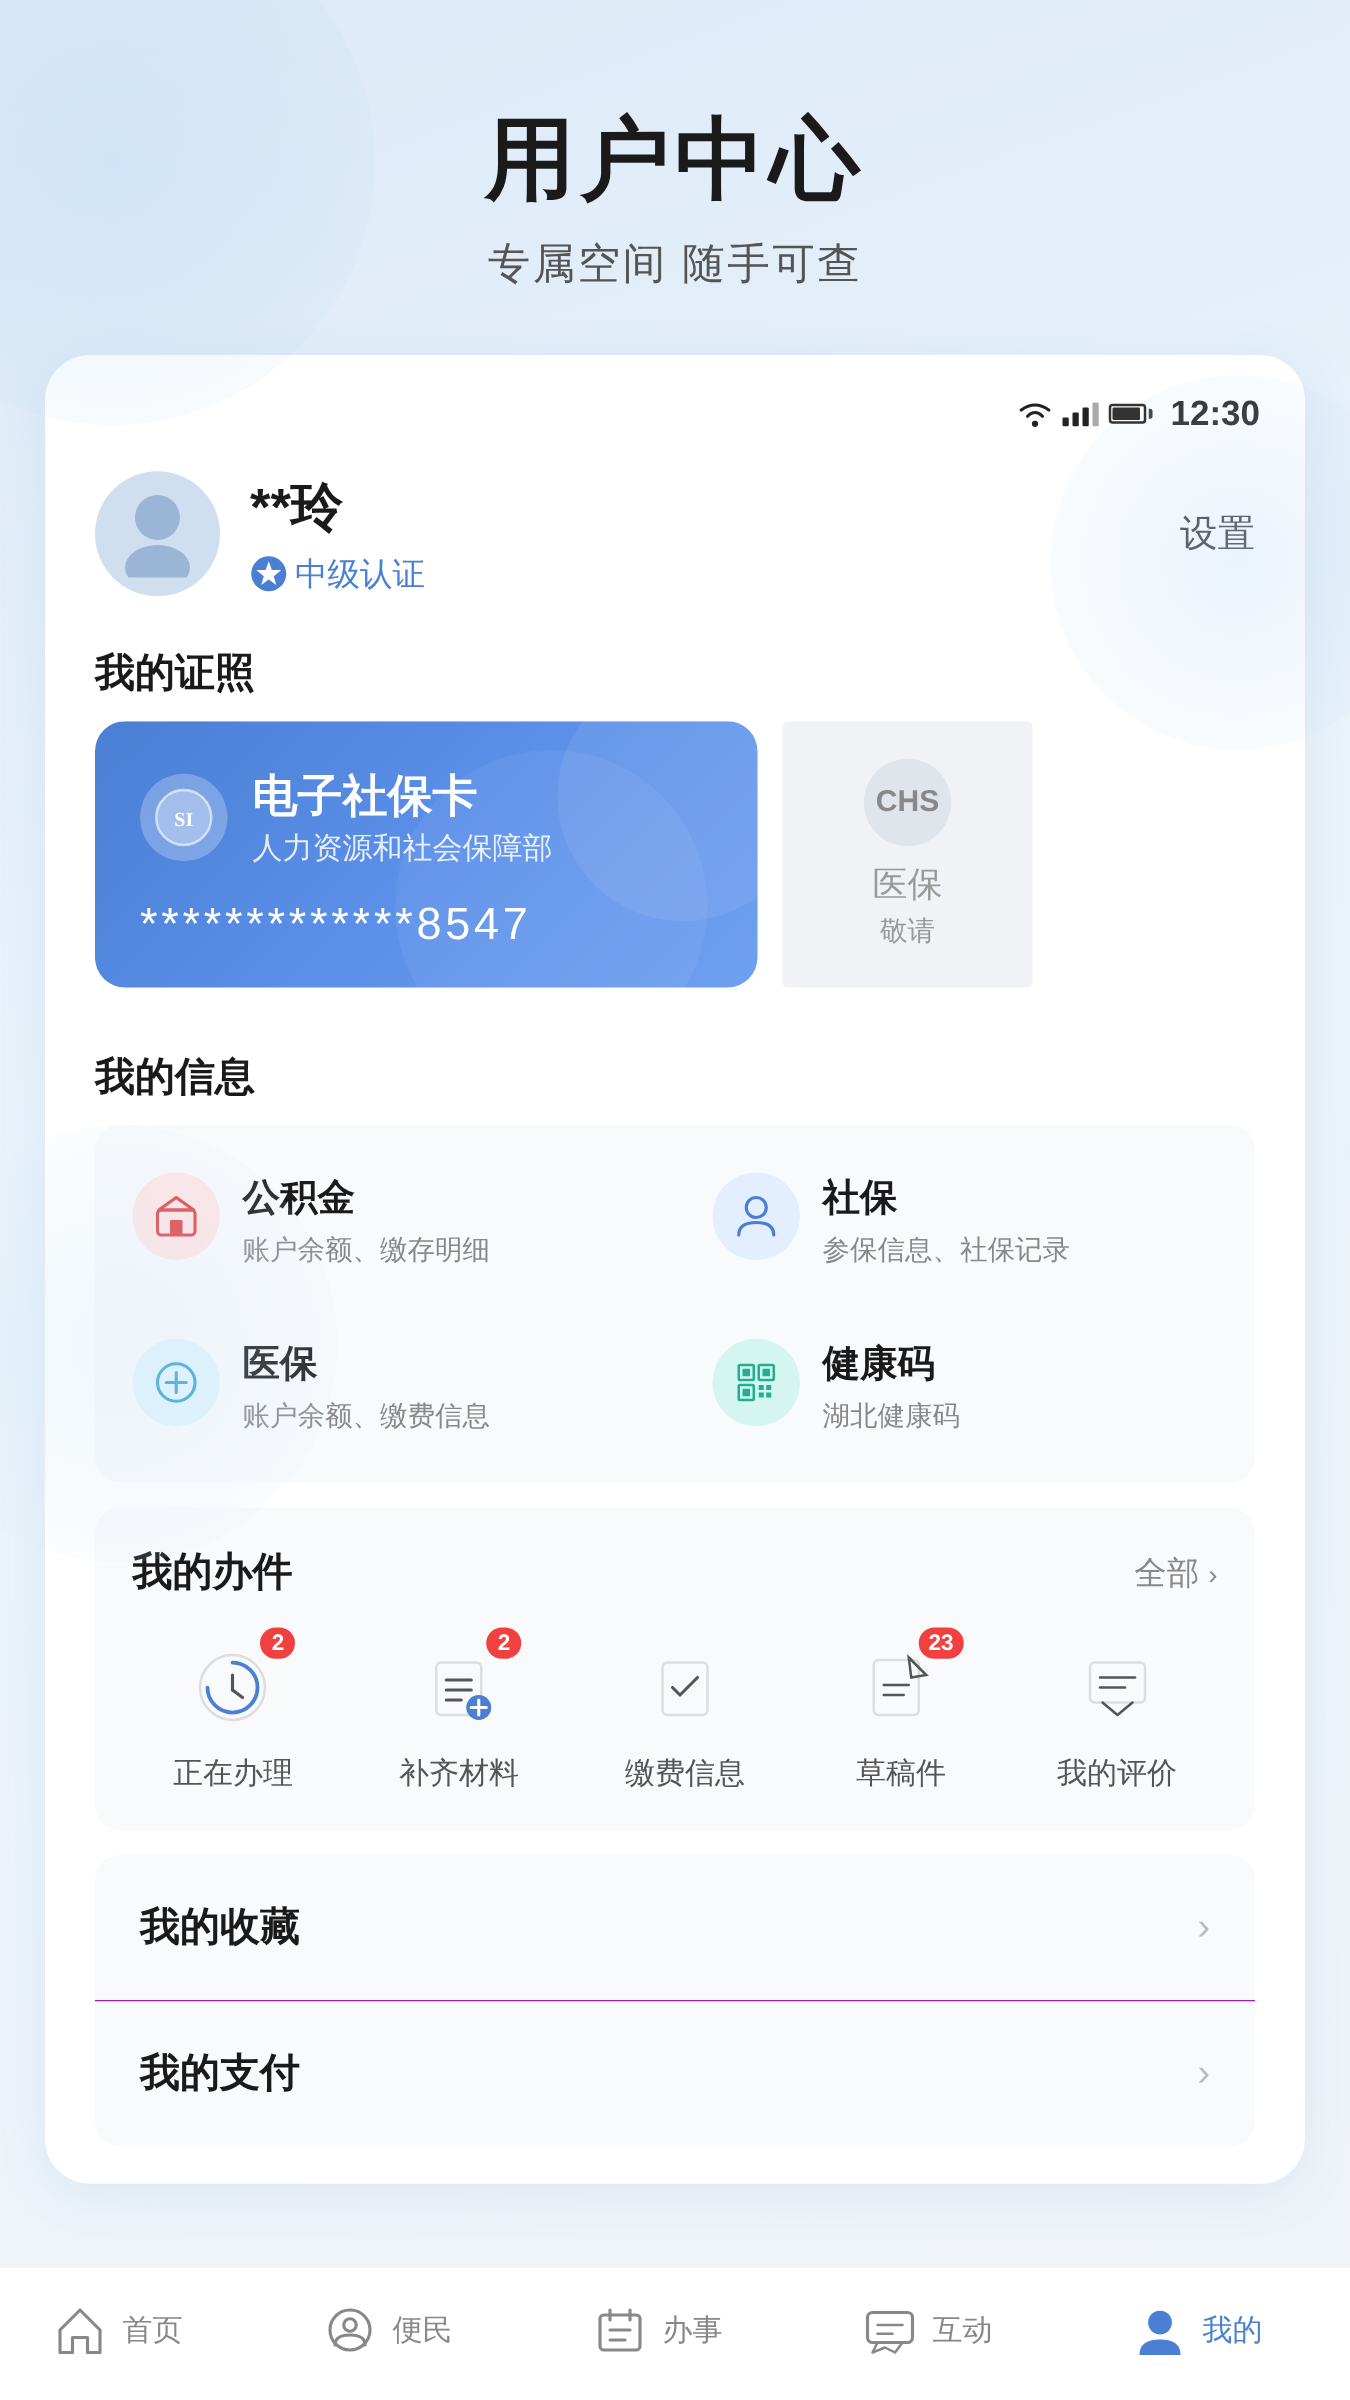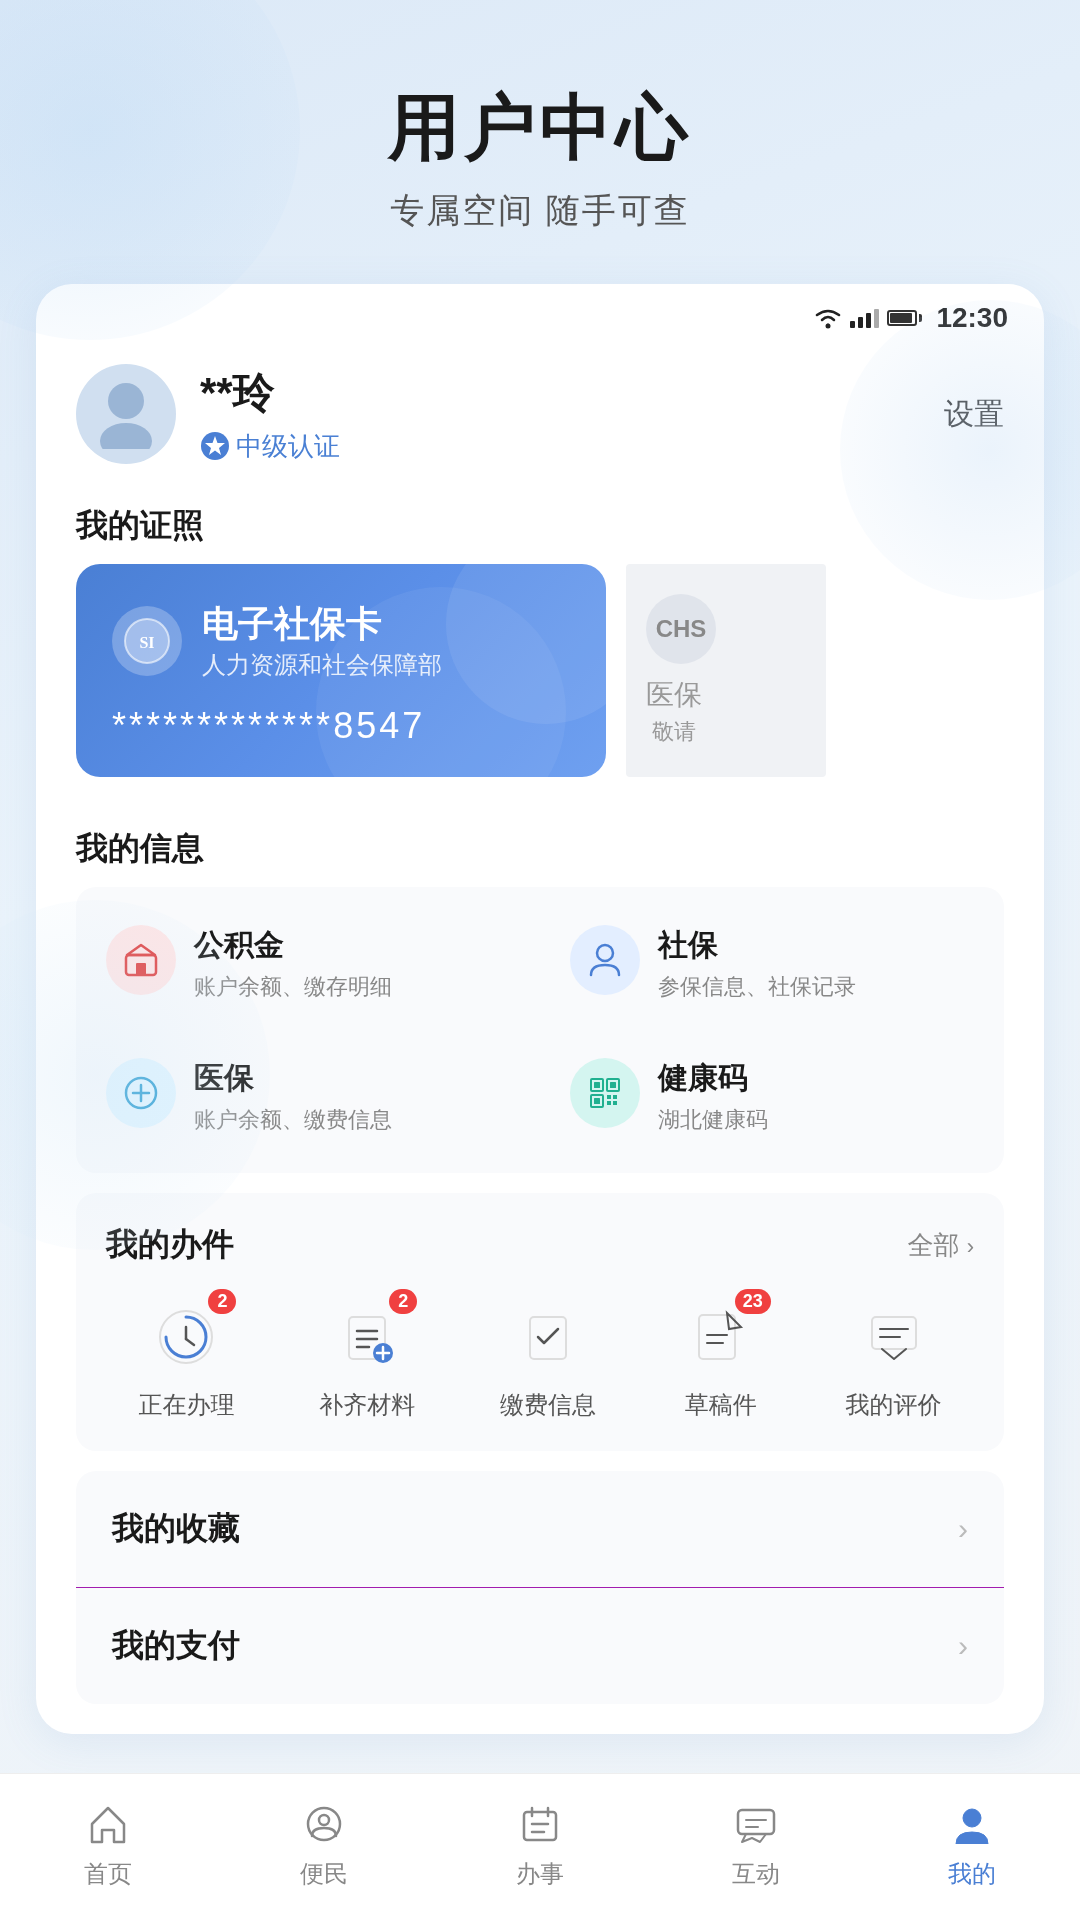--- a/index.html
+++ b/index.html
@@ -64,20 +64,21 @@
       overflow: hidden;
     }
 
     
     .status-bar {
       display: flex;
       justify-content: flex-end;
       align-items: center;
       padding: 18px 36px 10px;
       gap: 10px;
+      margin-top: 13px;
     }
     .status-icons {
       display: flex;
       align-items: center;
       gap: 8px;
     }
     .signal-bars {
       display: flex; align-items: flex-end; gap: 3px;
       height: 20px;
     }
@@ -219,21 +220,21 @@
     }
 
     .health-card {
       flex-shrink: 0;
       width: 200px;
       background: #f0f2f5;
       border-radius: 4px;
       padding: 30px 20px;
       display: flex;
       flex-direction: column;
-      align-items: flex-start;
+      align-items: center;
       justify-content: flex-start;
       gap: 12px;
     }
     .health-card-logo {
       width: 70px; height: 70px;
       background: #e0e4eb;
       border-radius: 50%;
       display: flex; align-items: center; justify-content: center;
     }
     .health-card-text {
@@ -374,21 +375,21 @@
       width: 1080px;
       background: #fff;
       border-top: 1px solid #eee;
       display: flex;
       justify-content: space-around;
       align-items: center;
       padding: 24px 0 30px;
     }
     .nav-item {
       display: flex;
-      flex-direction: column;
+      flex-direction: row;
       align-items: center;
       gap: 8px;
       cursor: pointer;
       min-width: 140px;
     }
     .nav-icon {
       width: 52px; height: 52px;
       display: flex; align-items: center; justify-content: center;
     }
     .nav-label {

